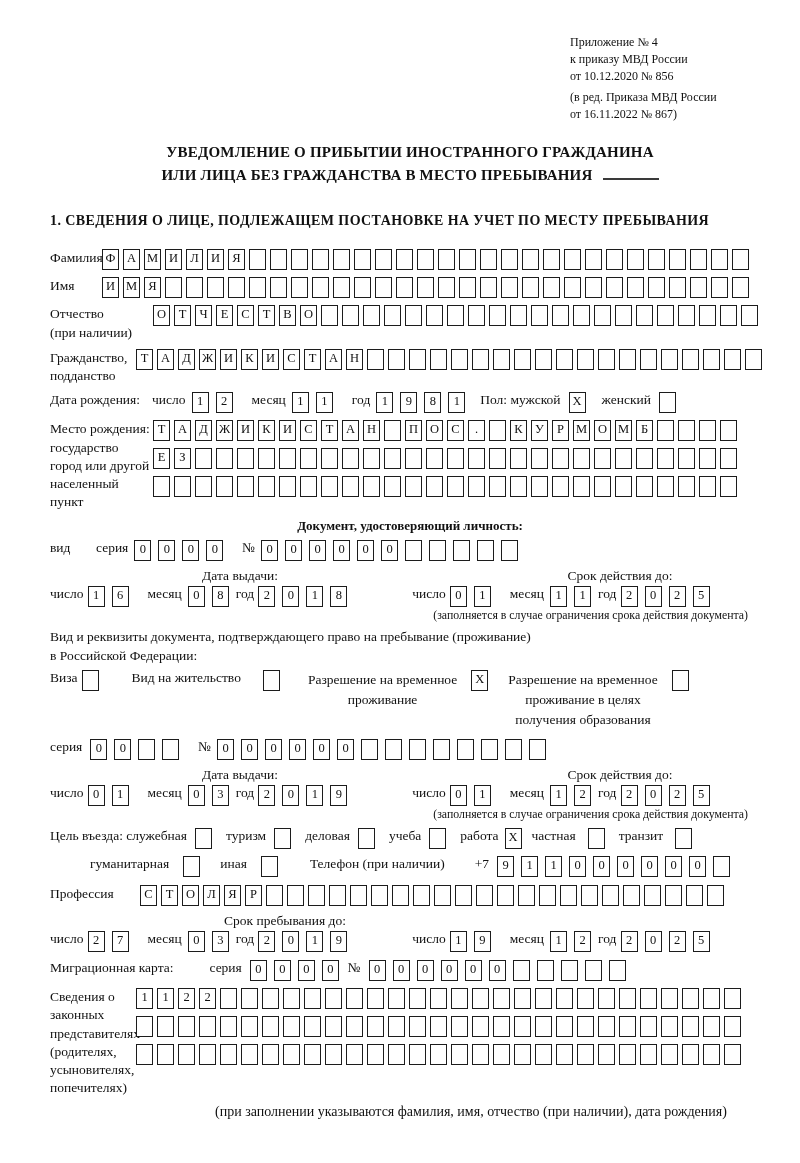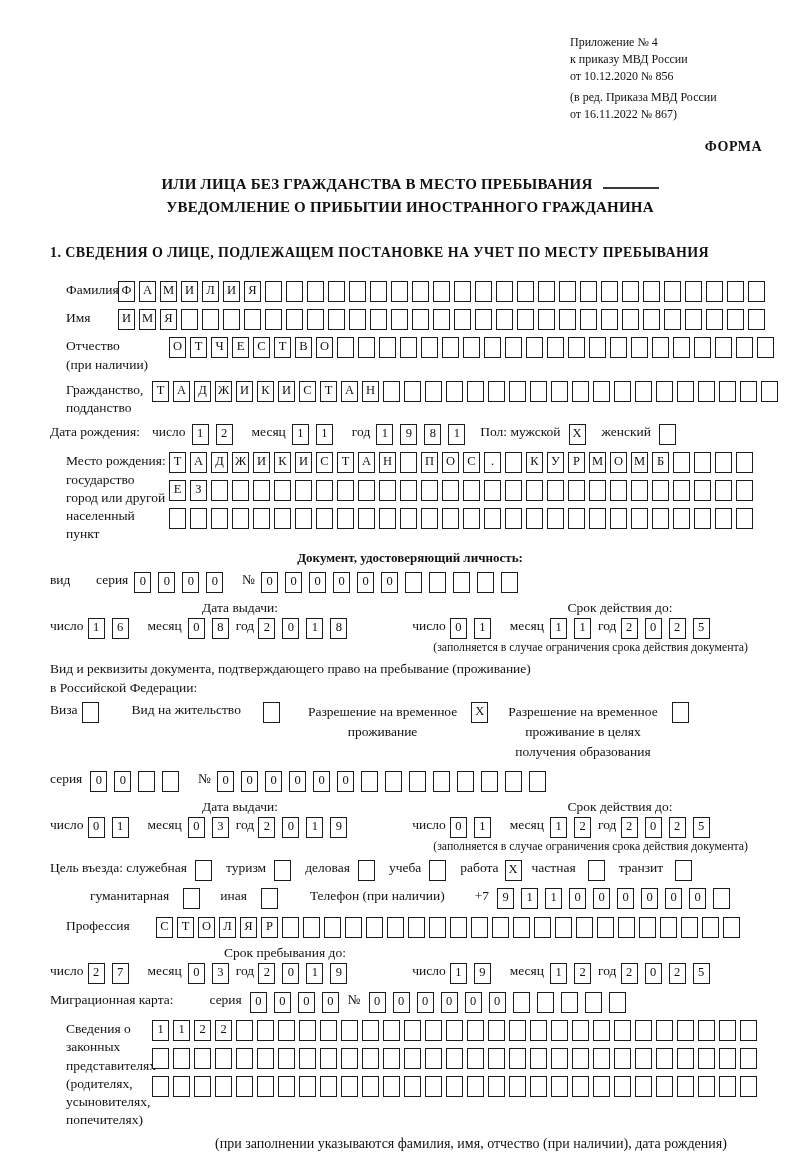--- a/index.html
+++ b/index.html
@@ -19,21 +19,21 @@
   
   .cell{
     display:inline-block;box-sizing:border-box;width:17px;height:21px;
     border:1.7px solid #1c1c1c;margin-right:4px;text-align:center;
     font-size:12.5px;line-height:17px;vertical-align:top;background:#fff;
   }
   .cells{white-space:nowrap;display:inline-block;line-height:21px;}
   .cells.sp .cell{margin-right:7px;}
   
   .frow{display:flex;align-items:flex-start;margin-bottom:7px;}
-  .flabel{flex:none;line-height:1.35;margin-left:16px;}
+  .flabel{flex:none;line-height:1.35;}
   .w52{width:52px;}  .w86{width:86px;}  .w103{width:103px;}  .w90{width:90px;}  .w34{width:34px;}
   .inl{display:flex;align-items:flex-start;flex-wrap:nowrap;margin-bottom:7px;}
   .dl{margin:0 6px 0 12px;}
   .stack .cellrow{margin-bottom:7px;white-space:nowrap;}
   
   .dates-heads{display:flex;margin-bottom:2px;}
   .dh-left{width:310px;text-align:center;margin-left:40px;}
   .dh-right{width:310px;text-align:center;margin-left:80px;}
   .dates-row{display:flex;align-items:flex-start;}
   .d-gap{width:58px;}
@@ -52,25 +52,24 @@
 
   <div class="hdr">
     <div>Приложение № 4</div>
     <div>к приказу МВД России</div>
     <div>от 10.12.2020 № 856</div>
     <div class="gap"></div>
     <div>(в ред. Приказа МВД России</div>
     <div>от 16.11.2022 № 867)</div>
   </div>
 
-  <div class="forma">ФОРМА</div>
 
   <div class="title">
+    <div>УВЕДОМЛЕНИЕ О ПРИБЫТИИ ИНОСТРАННОГО ГРАЖДАНИНА</div>
     <div><span>ИЛИ ЛИЦА БЕЗ ГРАЖДАНСТВА В МЕСТО ПРЕБЫВАНИЯ</span><span class="blank-line"></span></div>
-    <div>УВЕДОМЛЕНИЕ О ПРИБЫТИИ ИНОСТРАННОГО ГРАЖДАНИНА</div>
   </div>
 
   <div class="sec">1. СВЕДЕНИЯ О ЛИЦЕ, ПОДЛЕЖАЩЕМ ПОСТАНОВКЕ НА УЧЕТ ПО МЕСТУ ПРЕБЫВАНИЯ</div>
 
   <div class="frow">
     <div class="flabel w52">Фамилия</div>
     <div class="cells"><span class="cell">Ф</span><span class="cell">А</span><span class="cell">М</span><span class="cell">И</span><span class="cell">Л</span><span class="cell">И</span><span class="cell">Я</span><span class="cell"></span><span class="cell"></span><span class="cell"></span><span class="cell"></span><span class="cell"></span><span class="cell"></span><span class="cell"></span><span class="cell"></span><span class="cell"></span><span class="cell"></span><span class="cell"></span><span class="cell"></span><span class="cell"></span><span class="cell"></span><span class="cell"></span><span class="cell"></span><span class="cell"></span><span class="cell"></span><span class="cell"></span><span class="cell"></span><span class="cell"></span><span class="cell"></span><span class="cell"></span><span class="cell"></span></div>
   </div>
 
   <div class="frow">

